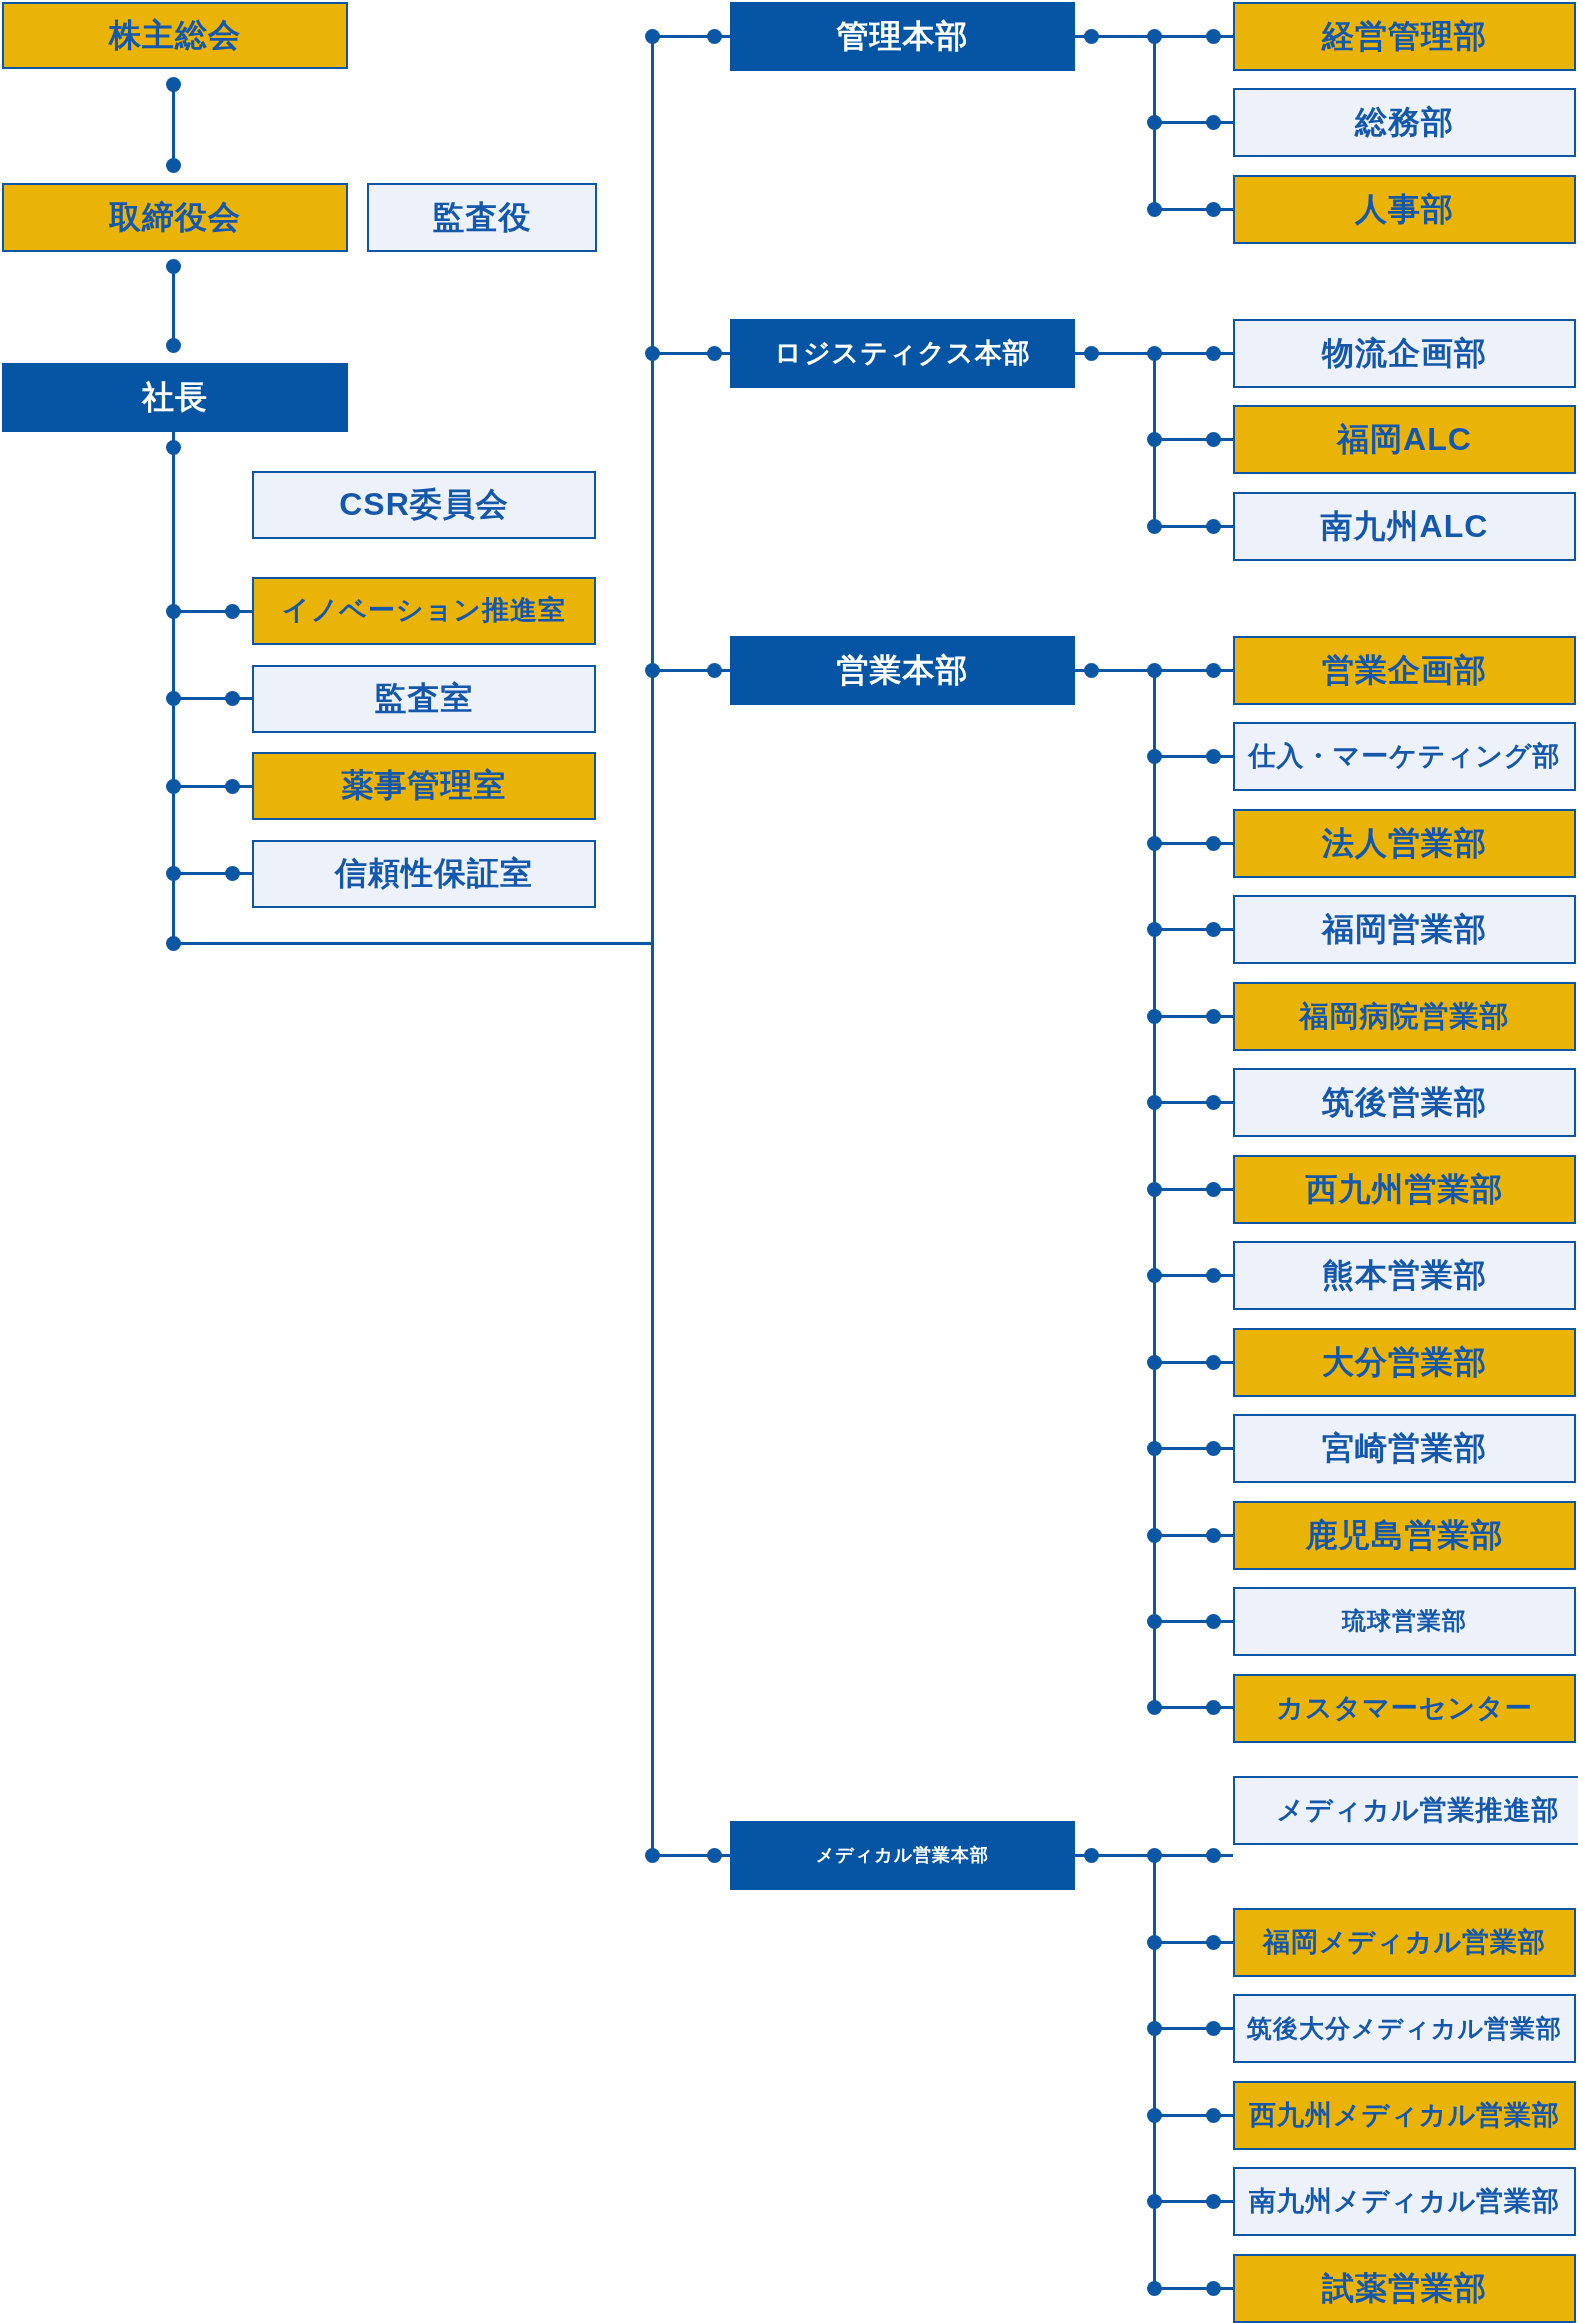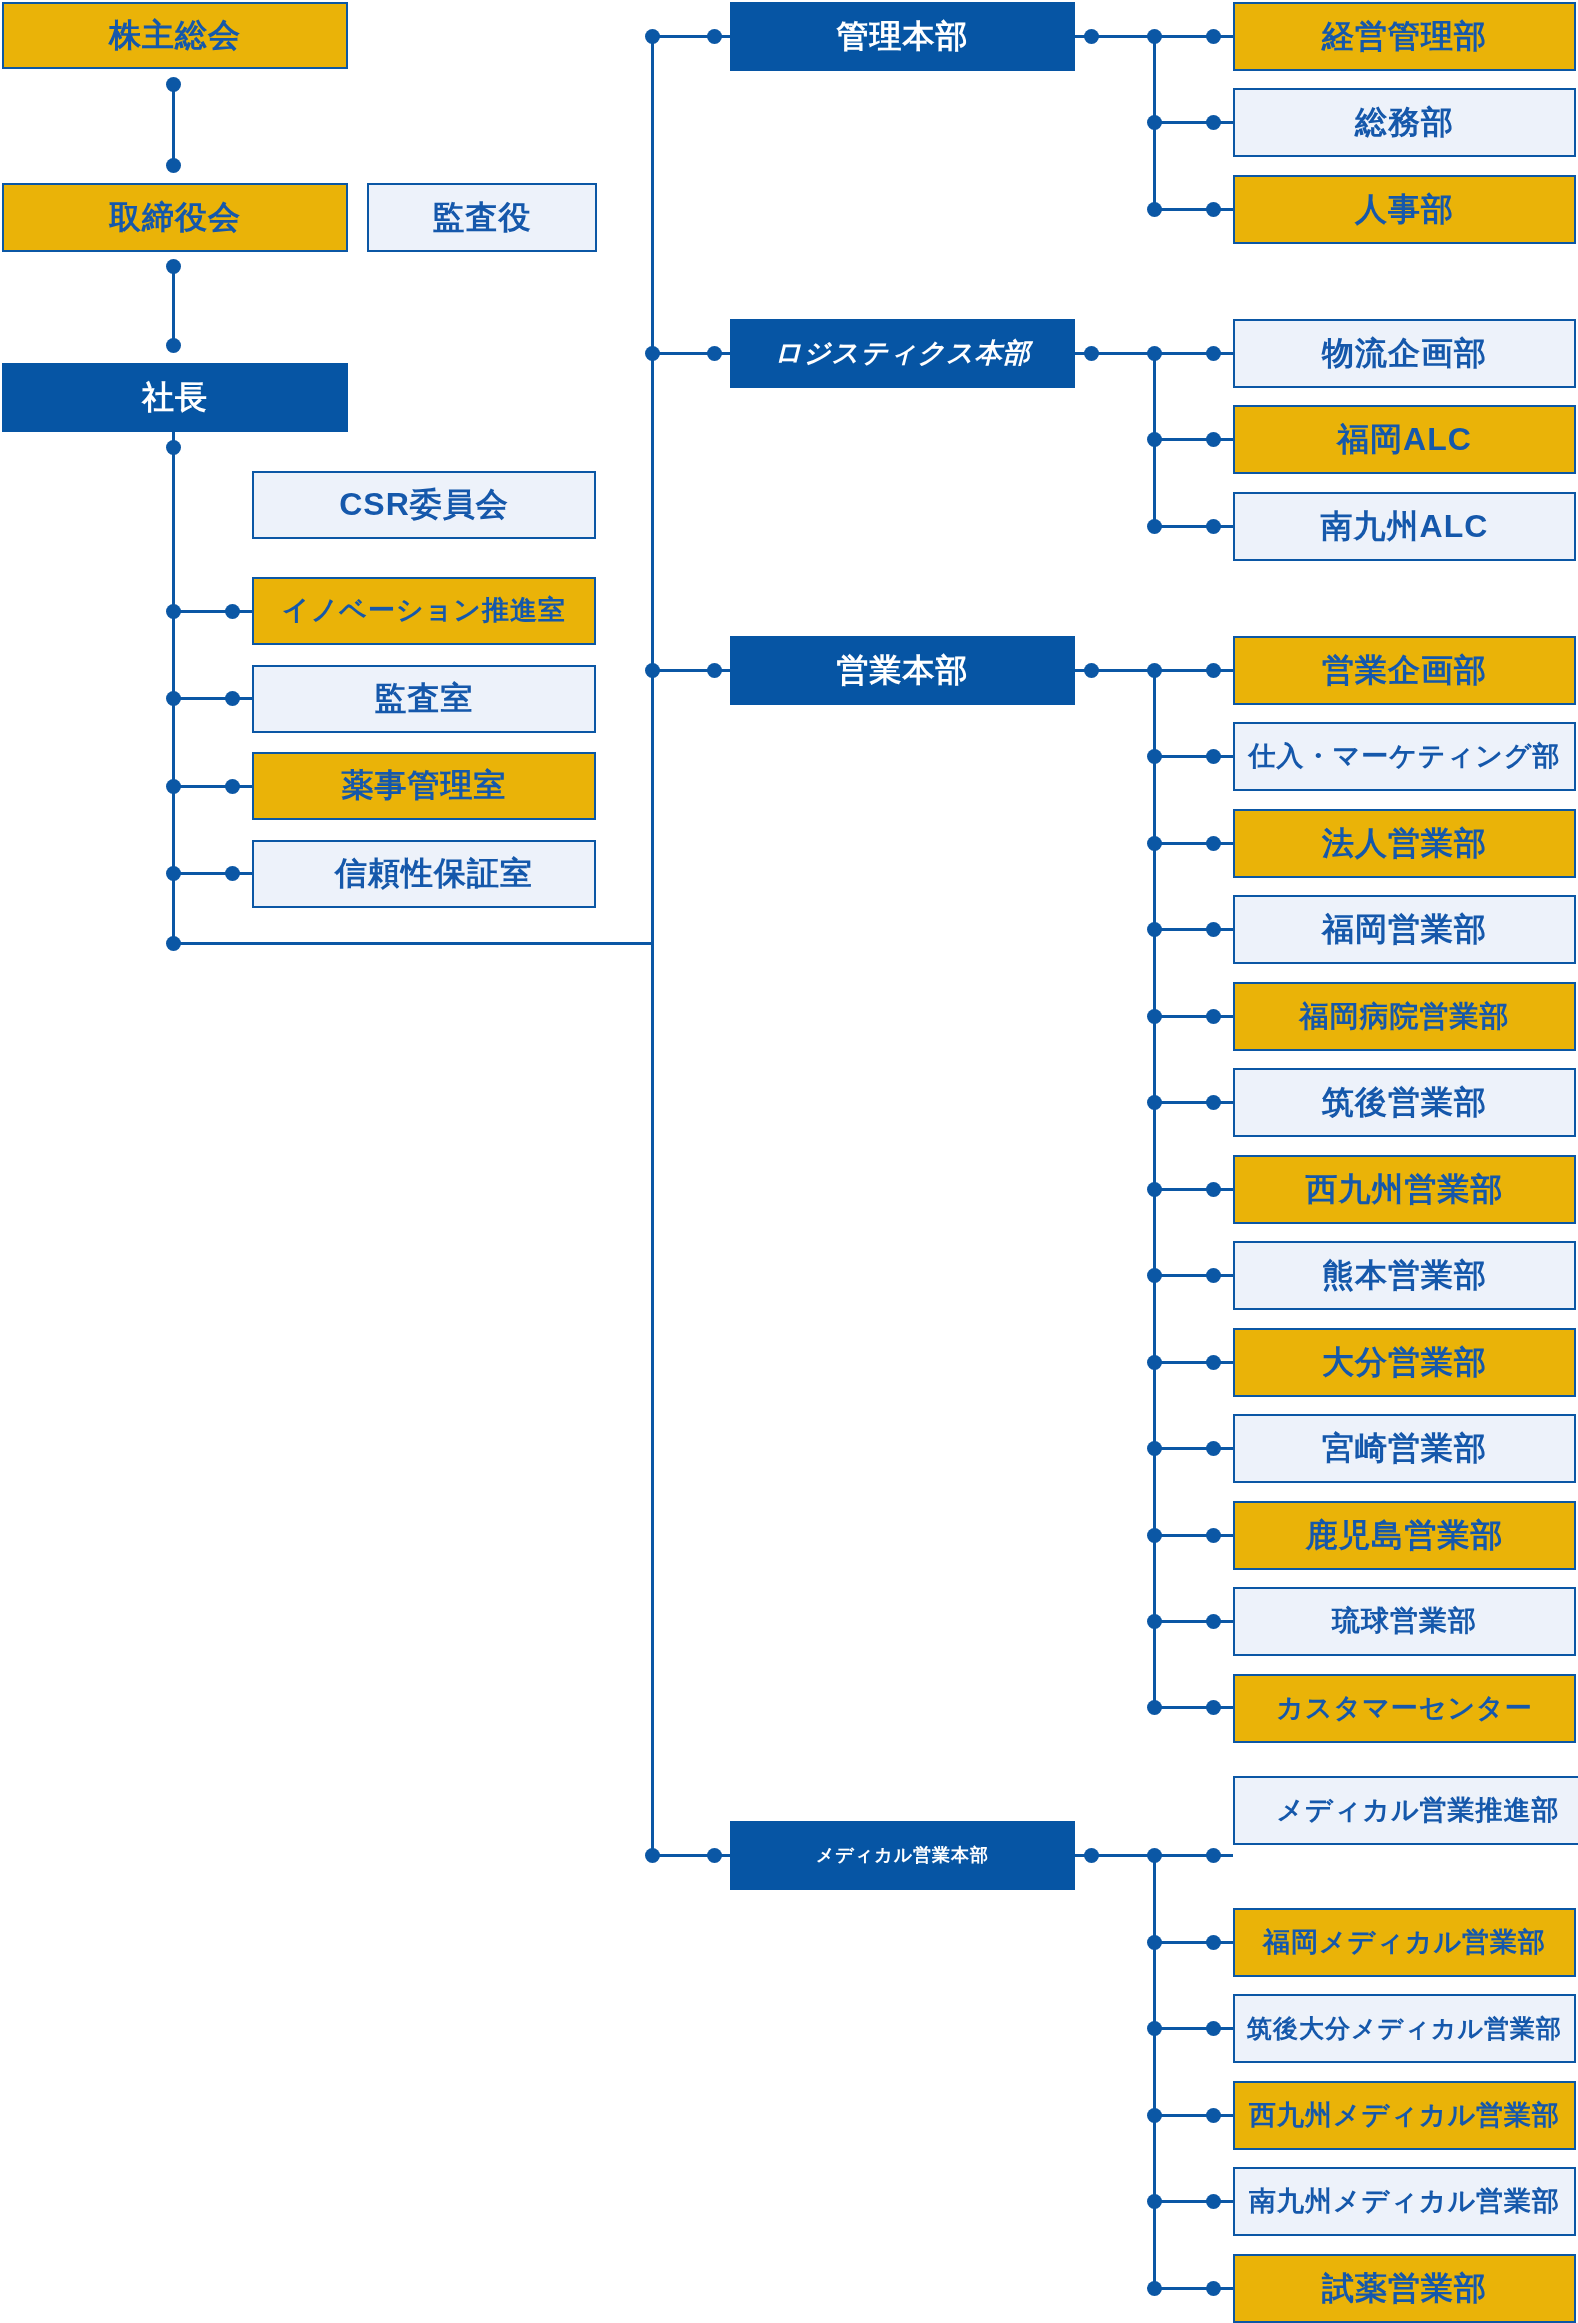--- a/index.html
+++ b/index.html
@@ -80,21 +80,21 @@
     <div class="cdot" style="left: 1206px; top: 29px;"></div>
     <div class="node white" style="left: 1233px; top: 1.9px; width: 343px; height: 69px; font-size: 32px;">経営管理部</div>
     <div class="cline" style="left: 1155px; top: 121px; width: 78px; height: 3.4px;"></div>
     <div class="cdot" style="left: 1147px; top: 115px;"></div>
     <div class="cdot" style="left: 1206px; top: 115px;"></div>
     <div class="node tint" style="left: 1233px; top: 88px; width: 343px; height: 69px; font-size: 32px;">総務部</div>
     <div class="cline" style="left: 1155px; top: 208px; width: 78px; height: 3.4px;"></div>
     <div class="cdot" style="left: 1147px; top: 202px;"></div>
     <div class="cdot" style="left: 1206px; top: 202px;"></div>
     <div class="node white" style="left: 1233px; top: 175px; width: 343px; height: 69px; font-size: 32px;">人事部</div>
-    <div class="node dark" style="left: 730px; top: 319px; width: 345px; height: 69px; font-size: 27px; font-style: italic;">ロジスティクス本部</div>
+    <div class="node dark" style="left: 730px; top: 319px; width: 345px; height: 69px; font-size: 27px;">ロジスティクス本部</div>
     <div class="cline" style="left: 652px; top: 352px; width: 78px; height: 3.4px;"></div>
     <div class="cdot" style="left: 645px; top: 346px;"></div>
     <div class="cdot" style="left: 707px; top: 346px;"></div>
     <div class="cline" style="left: 1075px; top: 352px; width: 158px; height: 3.4px;"></div>
     <div class="cdot" style="left: 1084px; top: 346px;"></div>
     <div class="cline" style="left: 1153px; top: 354px; width: 3.4px; height: 173px;"></div>
     <div class="cdot" style="left: 1147px; top: 346px;"></div>
     <div class="cdot" style="left: 1206px; top: 346px;"></div>
     <div class="node tint" style="left: 1233px; top: 319px; width: 343px; height: 69px; font-size: 32px;">物流企画部</div>
     <div class="cline" style="left: 1155px; top: 438px; width: 78px; height: 3.4px;"></div>
@@ -151,21 +151,21 @@
     <div class="cdot" style="left: 1147px; top: 1441px;"></div>
     <div class="cdot" style="left: 1206px; top: 1441px;"></div>
     <div class="node tint" style="left: 1233px; top: 1414px; width: 343px; height: 69px; font-size: 32px;">宮崎営業部</div>
     <div class="cline" style="left: 1155px; top: 1534px; width: 78px; height: 3.4px;"></div>
     <div class="cdot" style="left: 1147px; top: 1528px;"></div>
     <div class="cdot" style="left: 1206px; top: 1528px;"></div>
     <div class="node white" style="left: 1233px; top: 1501px; width: 343px; height: 69px; font-size: 32px;">鹿児島営業部</div>
     <div class="cline" style="left: 1155px; top: 1620px; width: 78px; height: 3.4px;"></div>
     <div class="cdot" style="left: 1147px; top: 1614px;"></div>
     <div class="cdot" style="left: 1206px; top: 1614px;"></div>
-    <div class="node tint" style="left: 1233px; top: 1587px; width: 343px; height: 69px; font-size: 28px;">琉球営業部</div>
+    <div class="node tint" style="left: 1233px; top: 1587px; width: 343px; height: 69px; font-size: 24px;">琉球営業部</div>
     <div class="cline" style="left: 1155px; top: 1706px; width: 78px; height: 3.4px;"></div>
     <div class="cdot" style="left: 1147px; top: 1700px;"></div>
     <div class="cdot" style="left: 1206px; top: 1700px;"></div>
     <div class="node white" style="left: 1233px; top: 1674px; width: 343px; height: 69px; font-size: 27px;">カスタマーセンター</div>
     <div class="node dark" style="left: 730px; top: 1821px; width: 345px; height: 69px; font-size: 18px;">メディカル営業本部</div>
     <div class="cline" style="left: 652px; top: 1854px; width: 78px; height: 3.4px;"></div>
     <div class="cdot" style="left: 645px; top: 1848px;"></div>
     <div class="cdot" style="left: 707px; top: 1848px;"></div>
     <div class="cline" style="left: 1075px; top: 1854px; width: 158px; height: 3.4px;"></div>
     <div class="cdot" style="left: 1084px; top: 1848px;"></div>

